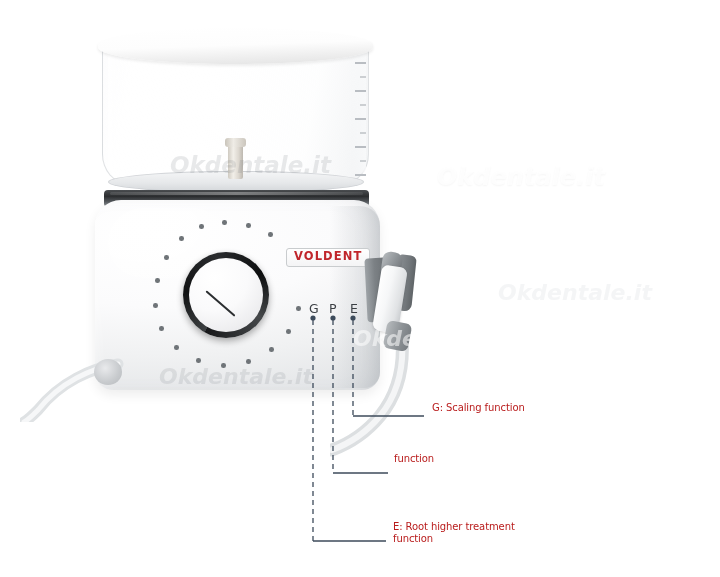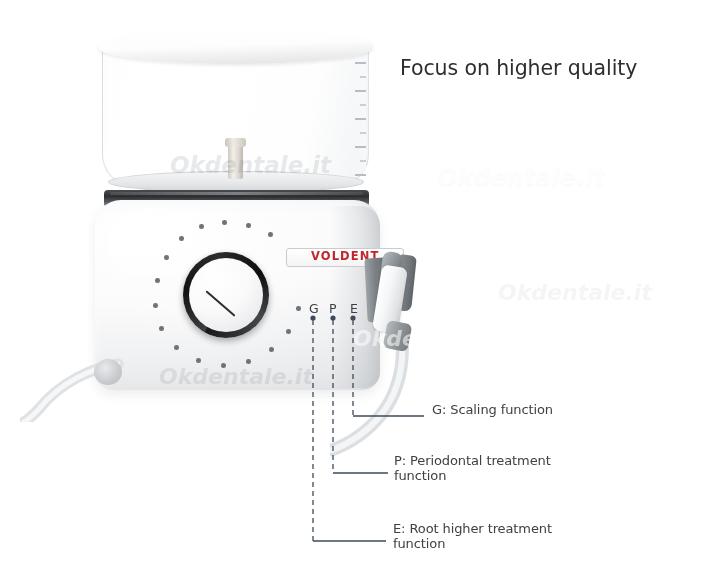--- a/index.html
+++ b/index.html
@@ -255,21 +255,21 @@
     border-radius: 50%;
     background: #6f7478;
     display: block;
   }
 
   
   .badge {
     position: absolute;
     left: 286px;
     top: 248px;
-    padding: 2px 24px 3px;
+    padding: 2px 7px 3px;
     background: linear-gradient(180deg,#ffffff,#f4f4f5);
     border: 1px solid #c9ccce;
     border-radius: 3px;
     font-size: 11.5px;
     font-weight: 700;
     letter-spacing: 1.1px;
     color: #c0262b;
     line-height: 1;
     z-index: 16;
     font-family: "DejaVu Sans", sans-serif;
@@ -375,22 +375,22 @@
   .gpe-letters span {
     position: absolute;
     font-size: 12.5px;
     color: #3b3f44;
     font-family: "DejaVu Sans", sans-serif;
     line-height: 1;
   }
 
   .callout-label {
     position: absolute;
-    font-size: 13px;
-    color: #404040;
+    font-size: 10px;
+    color: #b91c1c;
     line-height: 1.17;
     z-index: 42;
     font-family: "DejaVu Sans", sans-serif;
     letter-spacing: -0.1px;
   }
   #lbl-g { left: 432px; top: 402px; width: 250px; }
   #lbl-p { left: 394px; top: 453px; width: 262px; }
   #lbl-e { left: 393px; top: 521px; width: 266px; }
 
   
@@ -487,21 +487,20 @@
     </svg>
   </div>
 
   <div class="wm" id="wm5">Okdentale.it</div>
   <div class="wm" id="wm1">Okdentale.it</div>
   <div class="wm" id="wm2">Okdentale.it</div>
   <div class="wm" id="wm4">Okdentale.it</div>
   <div class="wm" id="wm3">Okdentale.it</div>
 
   <div class="headline-wrap">
-    <div class="headline-sub">Focus on higher quality</div>
   </div>
 
   <svg class="callout-svg" viewBox="0 0 720 577">
 
     <circle cx="313" cy="318" r="2.6" fill="#3c4a5a"></circle>
     <circle cx="333" cy="318" r="2.6" fill="#3c4a5a"></circle>
     <circle cx="353" cy="318" r="2.6" fill="#3c4a5a"></circle>
 
     <path d="M353,320 L353,416" stroke="#3c4a5a" stroke-width="1.3" stroke-dasharray="5,4" fill="none"></path>
     <path d="M353,416 L424,416" stroke="#3c4a5a" stroke-width="1.3" fill="none"></path>
@@ -517,21 +516,20 @@
     <span style="left:309px; top:303px;">G</span>
     <span style="left:329px; top:303px;">P</span>
     <span style="left:350px; top:303px;">E</span>
   </div>
 
   <div class="callout-label" id="lbl-g">
     <div>G: Scaling function</div>
   </div>
 
   <div class="callout-label" id="lbl-p">
-    <div>P: Periodontal treatment</div>
     <div>function</div>
   </div>
 
   <div class="callout-label" id="lbl-e">
     <div>E: Root higher treatment</div>
     <div>function</div>
   </div>
 
 </div>
 

